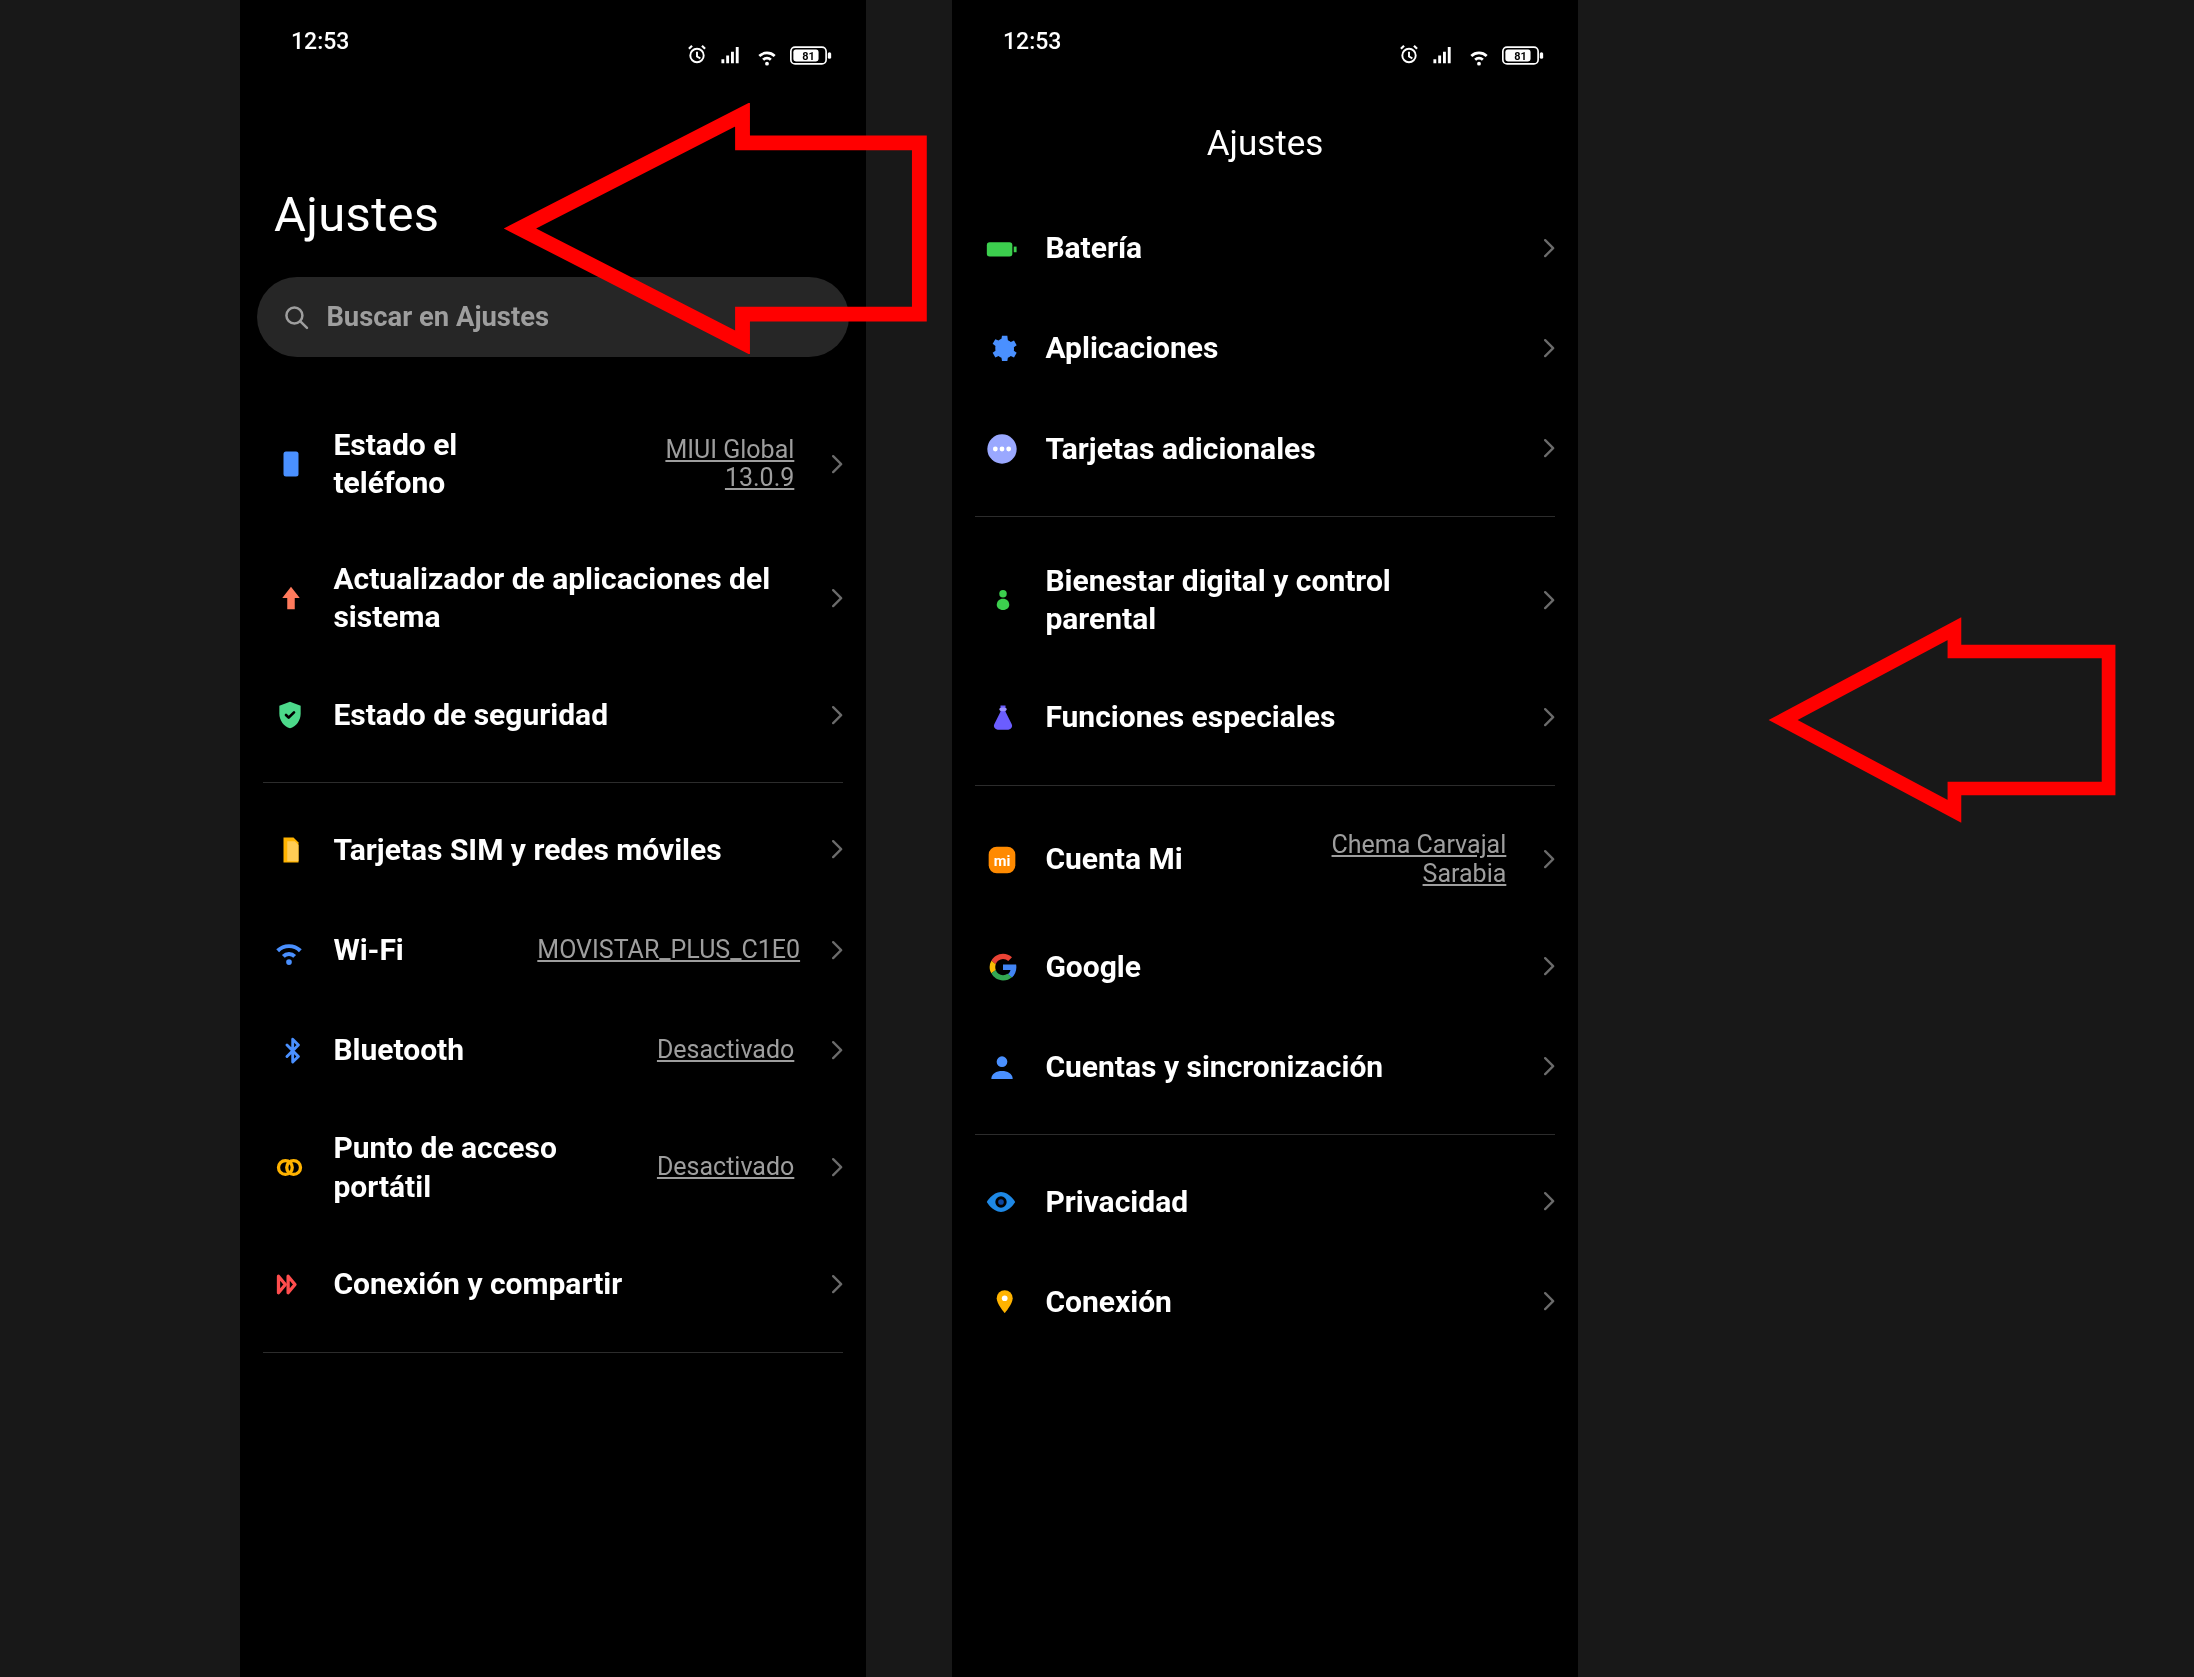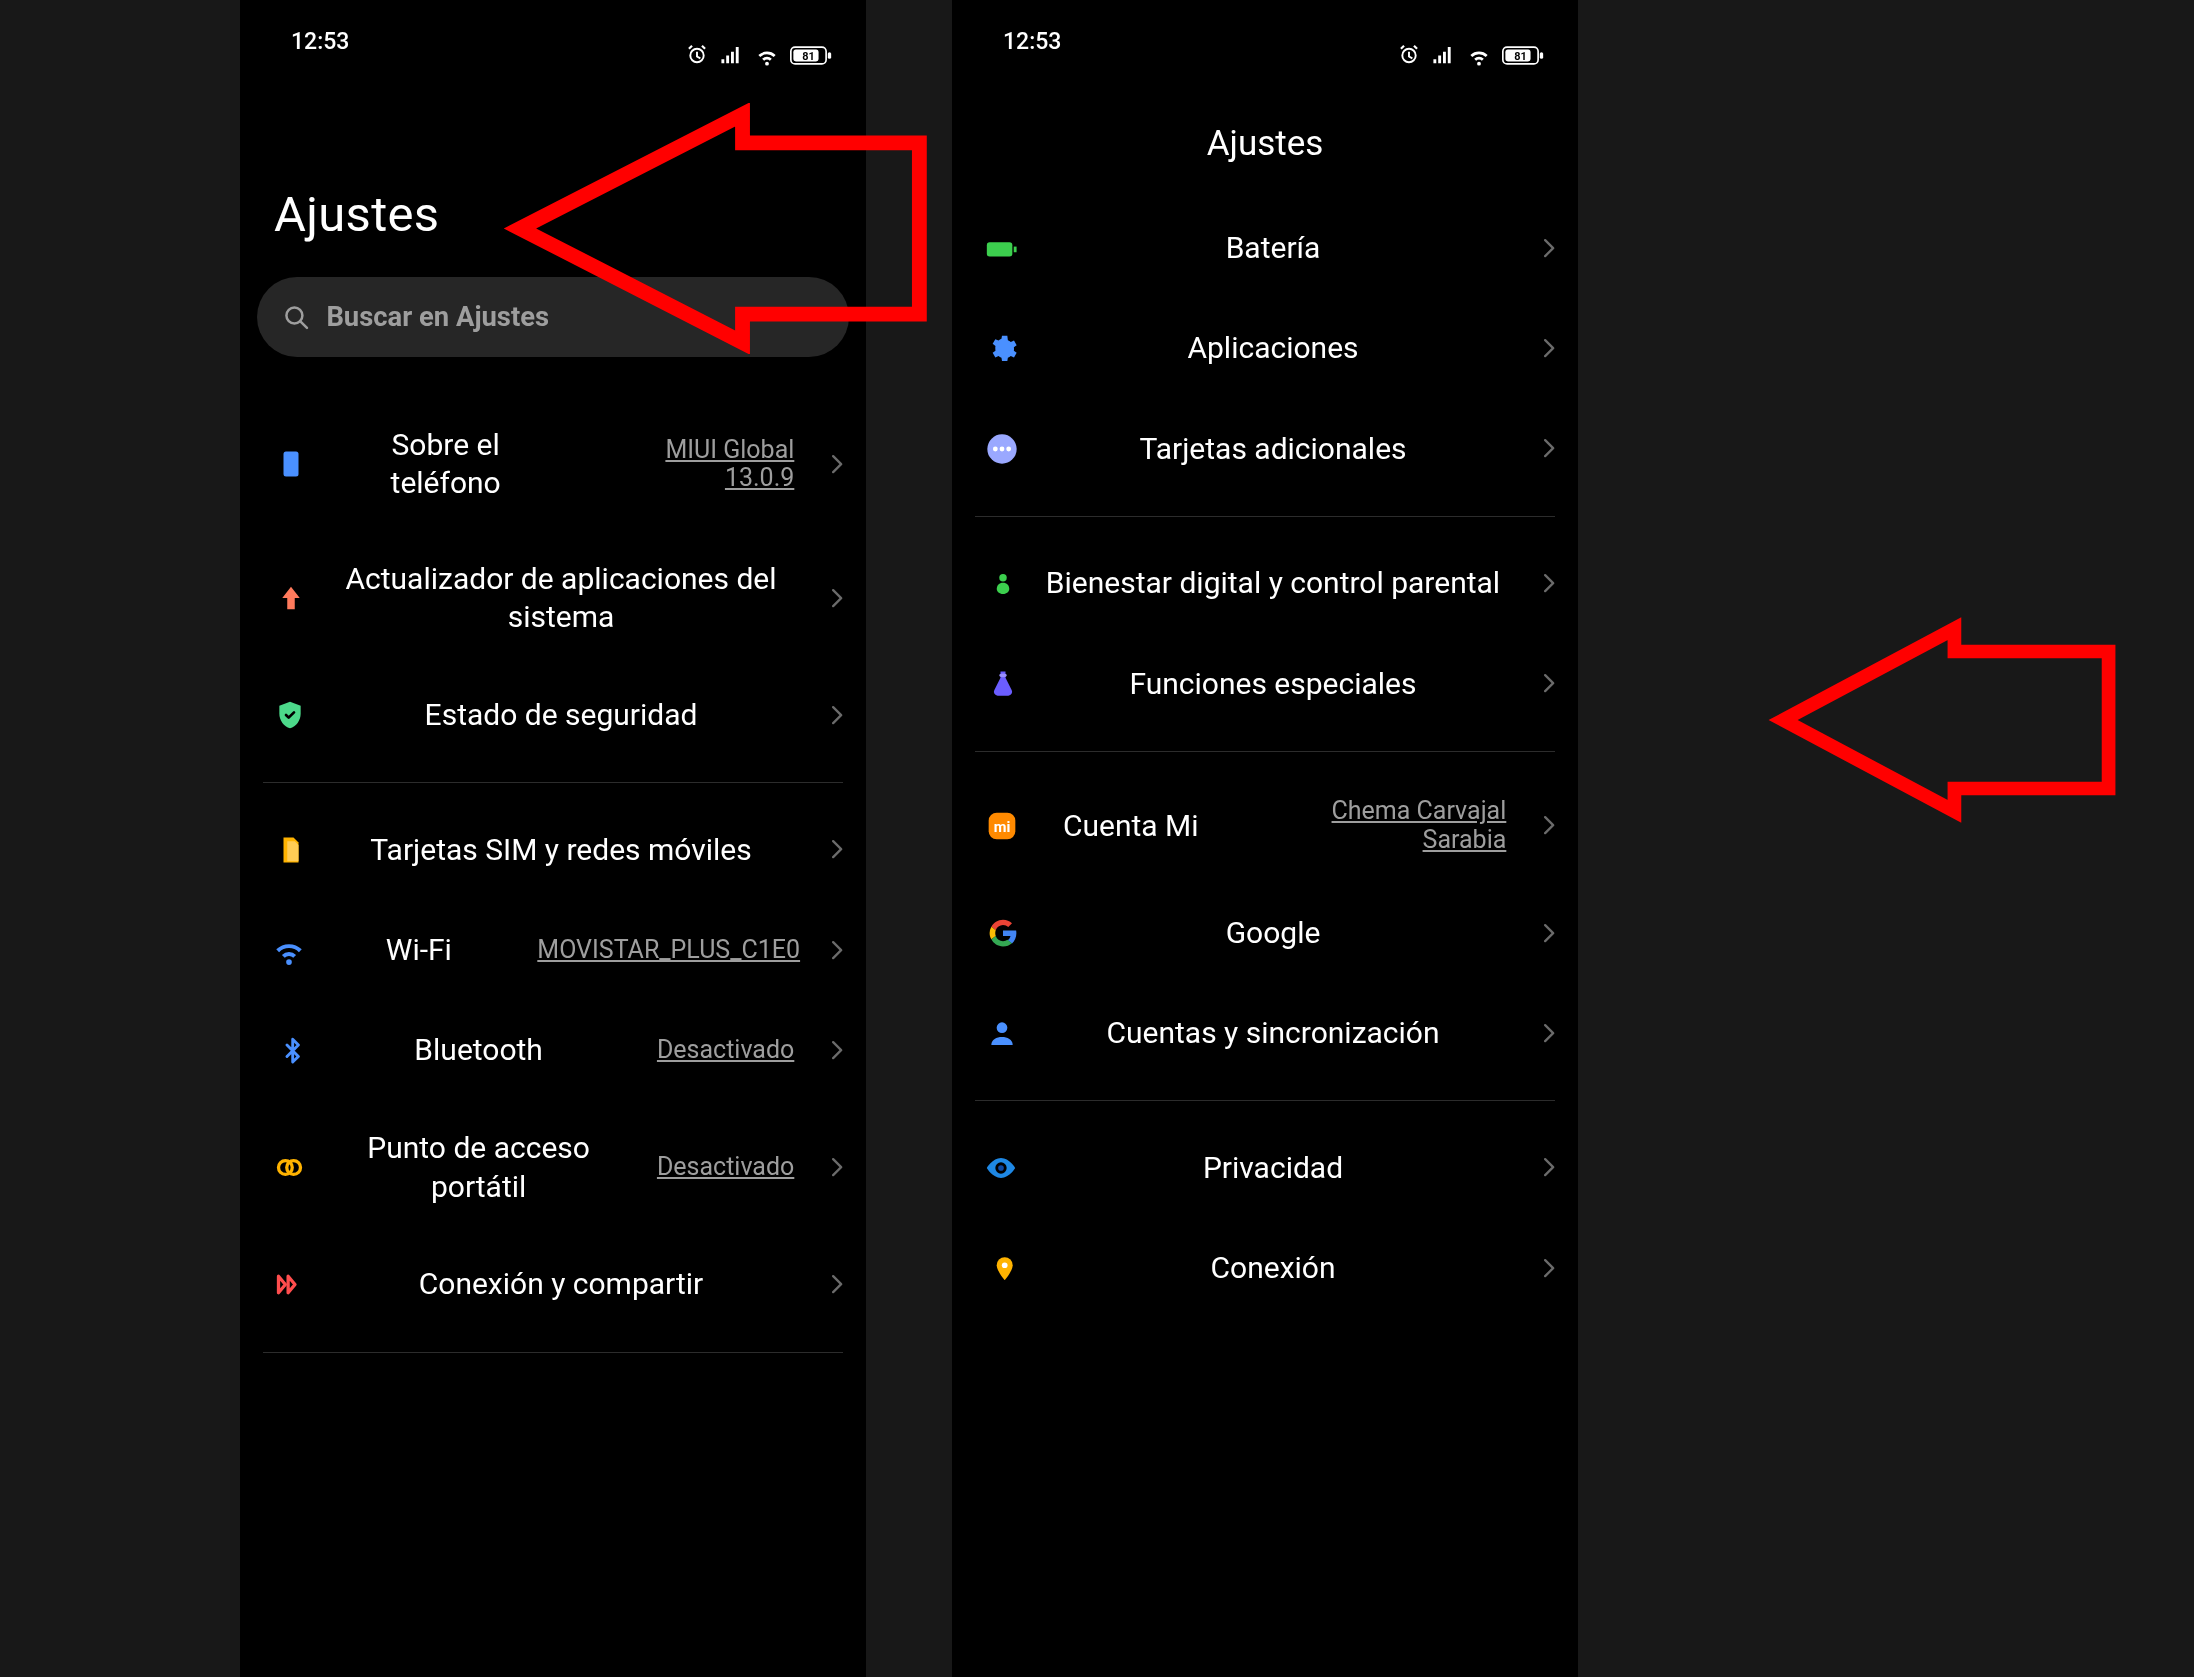--- a/index.html
+++ b/index.html
@@ -87,24 +87,23 @@
     width:43px;
     height:43px;
     display:flex;
     align-items:center;
     justify-content:flex-end;
     flex:0 0 43px;
   }
   .row .label{
     flex:1 1 auto;
     font-size:30px;
-    font-weight:400;
+    font-weight:700;
     line-height:1.28;
     padding-right:5.7px;
-    text-align:center;
   }
   .row .value{
     color:var(--muted);
     font-size:25px;
     text-align:right;
     line-height:1.15;
     max-width:257px;
     text-decoration:underline;
   }
   .row .chev{
@@ -169,21 +168,21 @@
         </svg>
       <span>Buscar en Ajustes</span>
     </div>
 
     <div class="row">
       <div class="icon">
           <svg viewBox="0 0 24 24" width="30">
             <rect x="6" y="2" width="12" height="20" rx="2" fill="#4a90ff"></rect>
           </svg>
         </div>
-      <div class="label">Sobre el teléfono</div>
+      <div class="label">Estado el teléfono</div>
       <div class="value">MIUI Global 13.0.9</div>
       <div class="chev">
           <svg width="12.6" height="19.4" viewBox="0 0 22 34">
             <use href="#chev-right"></use>
           </svg>
         </div>
     </div>
 
     <div class="row">
       <div class="icon">

